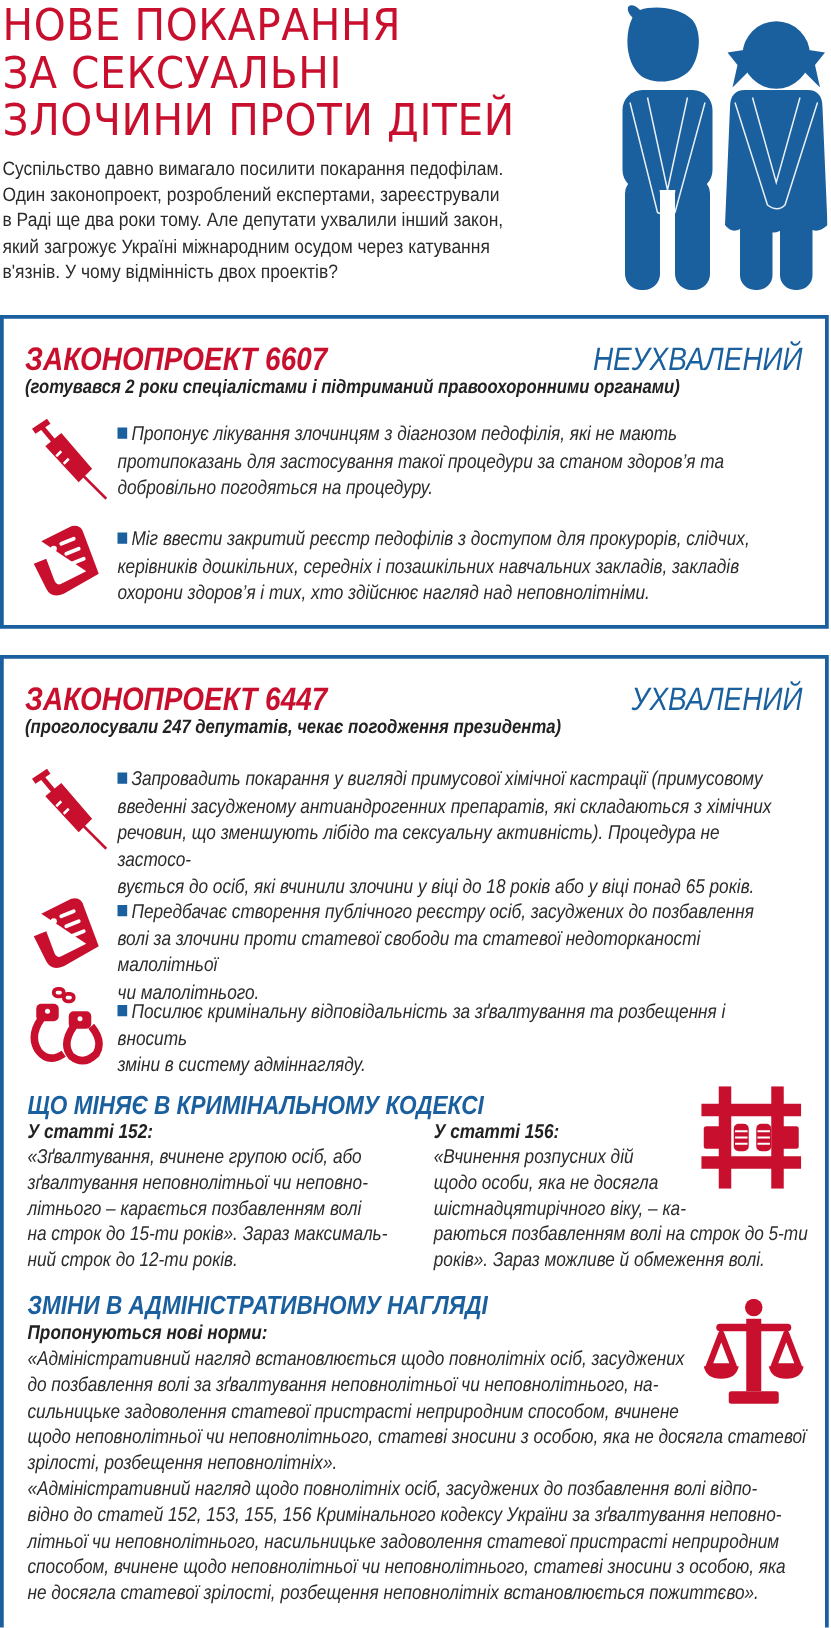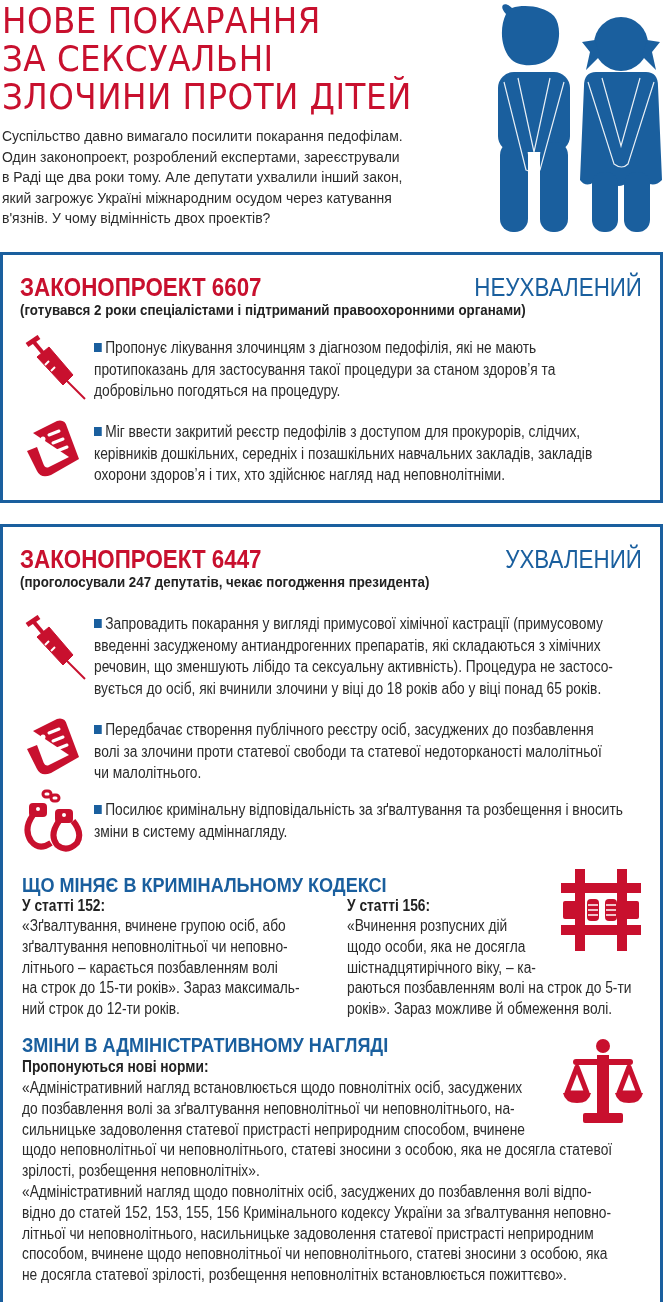--- a/index.html
+++ b/index.html
@@ -17,21 +17,21 @@
   .intro {
     position: absolute; left: 2px; top: 126px; width: 470px;
     font-size: 15.5px; line-height: 20.5px; color: #2b2b2b;
     transform: scaleX(0.9); transform-origin: left top; width: 520px;
   }
 
   .kids { position: absolute; left: 468px; top: 2px; width: 194px; height: 232px; }
 
   .box {
     position: absolute; left: 0; width: 663px;
-    border: 3px solid #1a5f9e; border-right-width: 3px;
+    border: 3px solid #1a5f9e; border-right-width: 3px; font-style: italic;
   }
   .box1 { top: 252px; height: 251px; }
   .box2 { top: 524px; height: 929px; }
 
   .bill-head { position: absolute; left: 17px; top: 16px; right: 18px; height: 34px; }
   .bill-title {
     position: absolute; left: 0; top: 0; color: #c8102e; font-weight: bold;
     font-size: 26px; line-height: 32px; white-space: nowrap;
     transform: scaleX(0.86); transform-origin: left top;
   }

